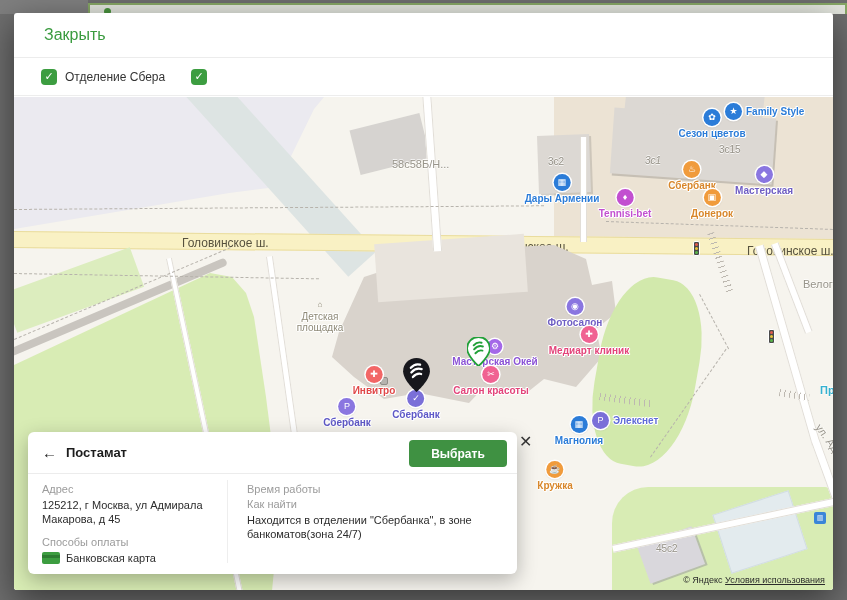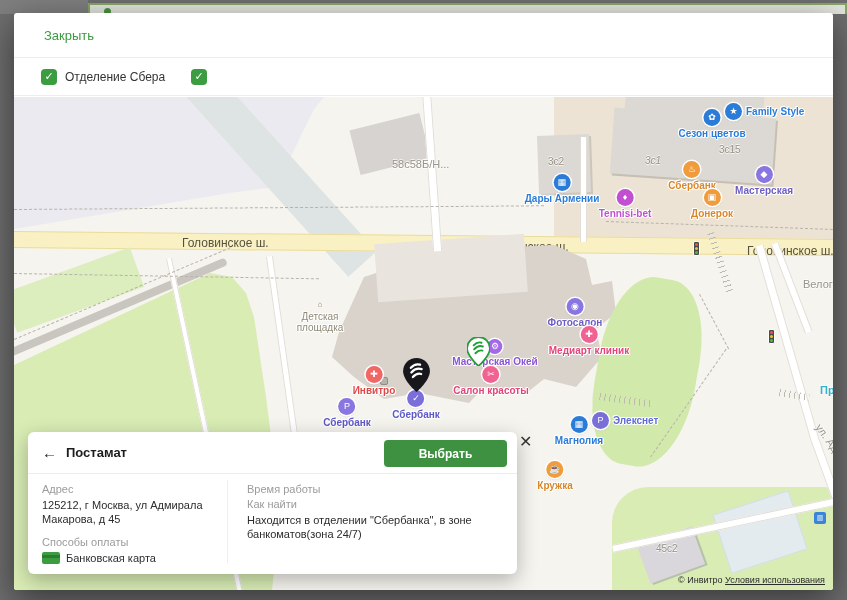--- a/index.html
+++ b/index.html
@@ -11,21 +11,21 @@
     background:#e3e6de; border:2px solid #86a765; border-bottom:none; }
   .behind-dot { position:absolute; left:14px; top:3px; width:7px; height:7px; border-radius:50%; background:#49933d; }
   .behind-corner { position:absolute; left:0; top:0; width:88px; height:14px; background:#8f8f8f; opacity:.5; }
 
   
   .modal { position:absolute; left:14px; top:13px; width:819px; height:577px; background:#fff;
     border-radius:3px; box-shadow:0 10px 34px rgba(0,0,0,.5); overflow:hidden; }
   .modal-header { height:45px; display:flex; align-items:center; justify-content:space-between;
     padding:0 30px; border-bottom:1px solid #ececec; }
   .modal-title { font-size:19px; font-weight:bold; color:#1a1a1a; letter-spacing:.2px; }
-  .modal-close-link { font-size:13px; color:#3a9b3f; cursor:pointer; text-decoration:none; }
+  .modal-close-link { font-size:16px; color:#3a9b3f; cursor:pointer; text-decoration:none; }
   .filter-row { height:38px; display:flex; align-items:center; gap:26px; padding:0 27px; border-bottom:1px solid #ededed; }
   .filter-item { display:flex; align-items:center; gap:8px; font-size:12px; color:#333; cursor:pointer; }
   .cb { width:16px; height:16px; border-radius:4px; display:flex; align-items:center; justify-content:center;
     font-size:11px; color:#fff; }
   .cb.checked { background:#3c9d40; }
   .cb.unchecked { background:#fff; border:1px solid #d6d6d6; color:transparent; }
 
   
   .map { position:absolute; left:0; top:84px; width:819px; height:493px; background:#f6f4ee; overflow:hidden; }
   .shape { position:absolute; }
@@ -60,21 +60,21 @@
 
   .transit-chip { position:absolute; width:12px; height:12px; background:#3a85d8; border-radius:2px; color:#fff;
     font-size:7px; display:flex; align-items:center; justify-content:center; z-index:4; }
 
   
   .card { position:absolute; left:14px; top:335px; width:489px; height:142px; background:#fff; border-radius:6px;
     box-shadow:0 6px 20px rgba(0,0,0,.28); z-index:20; }
   .card-header { height:42px; display:flex; align-items:center; padding:0 14px; border-bottom:1px solid #ececec; position:relative; }
   .back-arrow { font-size:15px; color:#222; margin-right:9px; cursor:pointer; }
   .card-title { font-size:13px; font-weight:bold; color:#1c1c1c; }
-  .select-btn { position:absolute; right:10px; top:8px; width:123px; height:27px; background:#3f9142; color:#fff;
+  .select-btn { position:absolute; right:10px; top:8px; width:98px; height:27px; background:#3f9142; color:#fff;
     font-size:12px; font-weight:bold; border:none; border-radius:4px; cursor:pointer; font-family:inherit; }
   .card-body { position:relative; padding:9px 14px 0 14px; height:99px; }
   .col-divider { position:absolute; left:199px; top:6px; bottom:10px; border-left:1px solid #eee; }
   .col-left { position:absolute; left:14px; top:9px; width:175px; }
   .col-right { position:absolute; left:219px; top:9px; width:258px; }
   .fld-label { font-size:11px; color:#9b9b9b; margin-bottom:3px; }
   .fld-value { font-size:11px; color:#2c2c2c; line-height:1.3; margin-bottom:9px; }
   .pay-row { display:flex; align-items:center; gap:6px; }
   .pay-icon { width:18px; height:12px; background:#3c9d40; border-radius:2px; position:relative; flex:none; }
   .pay-icon:after { content:""; position:absolute; left:0; right:0; top:3px; height:3px; background:#2d7c32; }
@@ -302,21 +302,21 @@
           <path d="M7.5 9.5q4-4.5 9-3"></path>
             <path d="M8 14q4.5-5 10-3.2"></path>
             <path d="M9.5 18.5q3.8-4.2 8-3"></path>
         </g>
       </svg>
     </div>
 
     <div class="transit-chip" style="left:800px;top:415px;">▥</div>
 
     <div class="attribution">
-      <span>© Инвитро </span><a>Условия использования</a>
+      <span>© Яндекс </span><a>Условия использования</a>
     </div>
 
     <div class="map-close">✕</div>
 
     <div class="card">
       <div class="card-header">
         <span class="back-arrow">←</span>
         <span class="card-title">Постамат</span>
         <button class="select-btn">Выбрать</button>
       </div>

